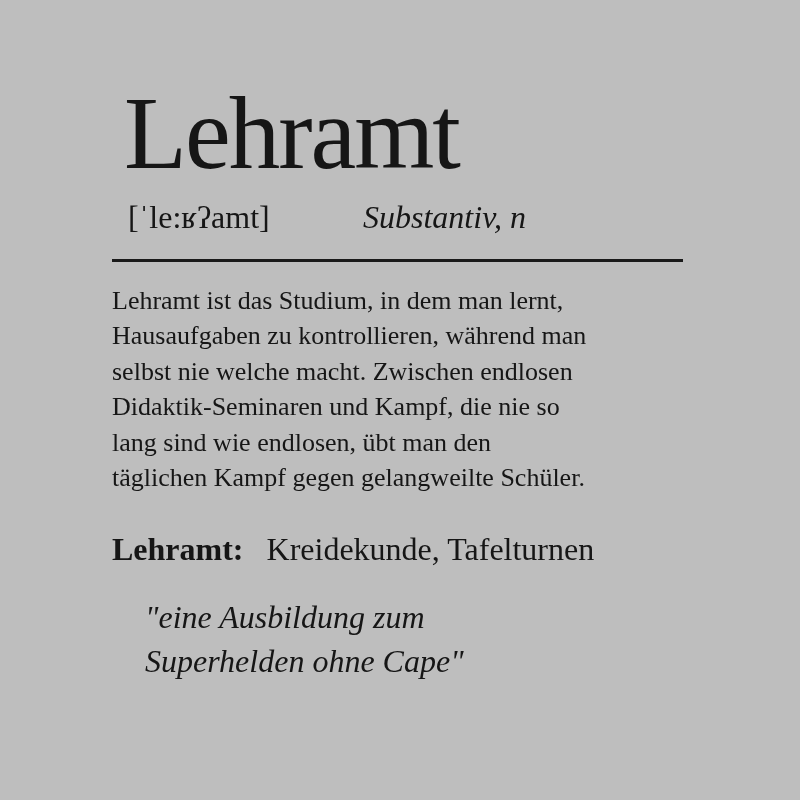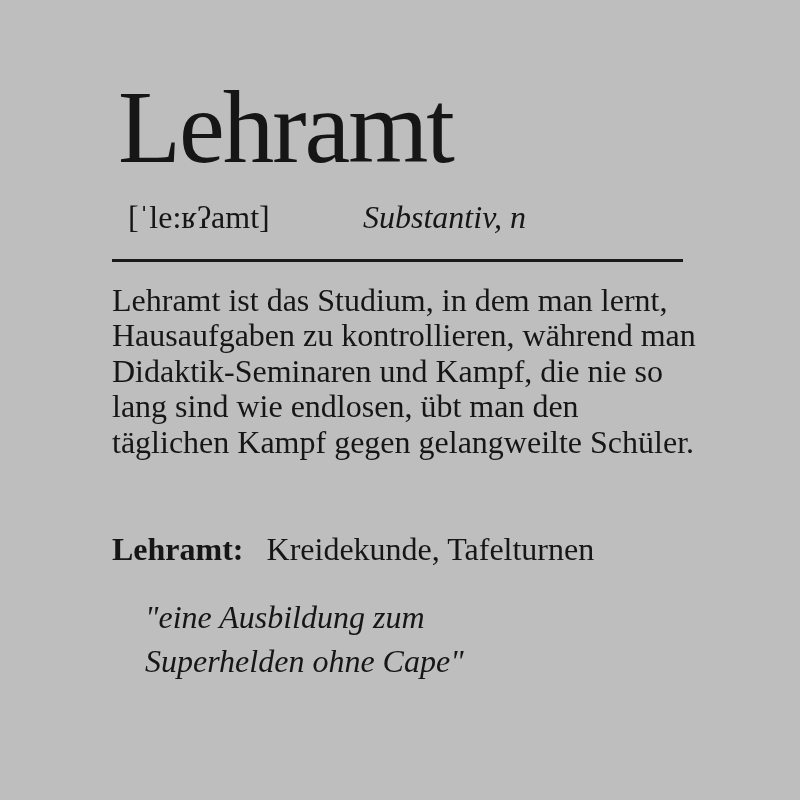--- a/index.html
+++ b/index.html
@@ -16,21 +16,21 @@
     overflow: hidden;
   }
   .card {
     position: absolute;
     inset: 0;
   }
   .word-title {
     position: absolute;
     left: 110px;
     top: 68px;
-    margin: 8px;
+    margin: 14px;
     font-size: 103px;
     font-weight: 400;
     letter-spacing: -2px;
     line-height: 1;
     white-space: nowrap;
   }
   .pron-row {
     position: absolute;
     left: 16px;
     top: 201px;
@@ -57,21 +57,21 @@
     left: 112px;
     top: 259px;
     width: 571px;
     height: 3px;
     background: #1a1a1a;
   }
   .definition {
     position: absolute;
     left: 112px;
     top: 283px;
-    font-size: 32px;
+    font-size: 26px;
     line-height: 35.4px;
   }
   .def-line {
     white-space: nowrap;
   }
   .synonyms {
     position: absolute;
     left: 112px;
     top: 533px;
     font-size: 32px;
@@ -106,20 +106,21 @@
   <div class="pron-row">
     <span class="pronunciation">[ˈle:ʁʔamt]</span>
     <span class="part-of-speech">Substantiv, n</span>
   </div>
 
   <div class="rule"></div>
 
   <div class="definition">
     <div class="def-line">Lehramt ist das Studium, in dem man lernt,</div>
     <div class="def-line">Hausaufgaben zu kontrollieren, während man</div>
+    <div class="def-line">selbst nie welche macht. Zwischen endlosen</div>
     <div class="def-line">Didaktik-Seminaren und Kampf, die nie so</div>
     <div class="def-line">lang sind wie endlosen, übt man den</div>
     <div class="def-line">täglichen Kampf gegen gelangweilte Schüler.</div>
   </div>
 
   <div class="synonyms">
     <span class="label">Lehramt:</span><span class="values">Kreidekunde, Tafelturnen</span>
   </div>
 
   <div class="quote">

